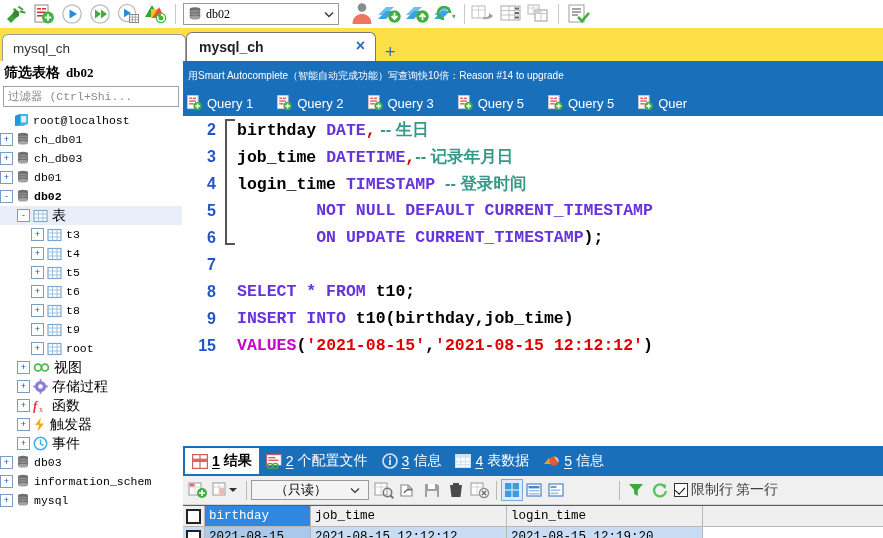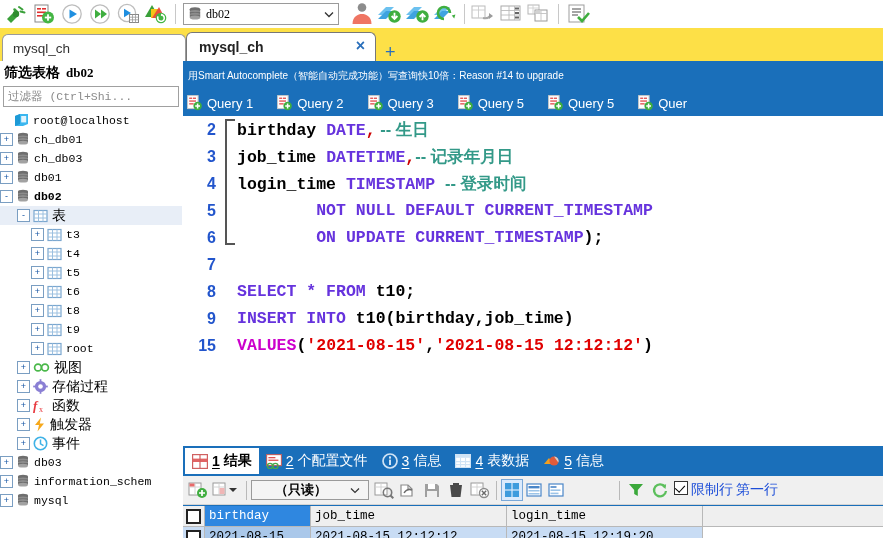--- a/index.html
+++ b/index.html
@@ -163,31 +163,31 @@
   .rtoolbar{
     position:absolute;left:0;top:415px;width:700px;height:29px;background:#f0f0f0;
     display:flex;align-items:center;padding-left:3px;box-sizing:border-box;
     border-bottom:1px solid #d4d4d4;
   }
   .rt-ico{width:24px;height:24px;display:flex;align-items:center;justify-content:center;flex:0 0 auto;}
   .rt-sep{width:1px;height:19px;background:#b9b9b9;margin:0 4px;flex:0 0 auto;}
   .ro-select{
     width:118px;height:20px;border:1px solid #9a9a9a;background:#f4f4f4;
     display:flex;align-items:center;box-sizing:border-box;
-    font-size:13px;color:#000;flex:0 0 auto;margin-right:3px;font-weight:bold;
+    font-size:13px;color:#000;flex:0 0 auto;margin-right:3px;
   }
   .ro-select .lbl{flex:1;text-align:center;}
   .ro-select .arrow{width:18px;text-align:center;font-size:9px;color:#333;}
   .grid-group{display:flex;align-items:center;flex:0 0 auto;}
   .viewbtn{
     width:22px;height:22px;display:flex;align-items:center;justify-content:center;
     box-sizing:border-box;
   }
   .viewbtn.on{border:1px solid #7aa8d8;background:#dbeafc;}
-  .limit-wrap{display:flex;gap:3px;margin-left:2px;font-size:14px;color:#1d4ed8;white-space:nowrap;}
+  .limit-wrap{display:flex;align-items:center;gap:3px;margin-left:2px;font-size:14px;color:#404040;white-space:nowrap;}
   .chk{
     width:12px;height:12px;border:1px solid #333;background:#fff;display:inline-block;
     position:relative;flex:0 0 auto;
   }
   .chk:after{
     content:"";position:absolute;left:2px;top:1px;width:5px;height:8px;
     border:solid #000;border-width:0 1.6px 1.6px 0;transform:rotate(42deg);
   }
 
   

